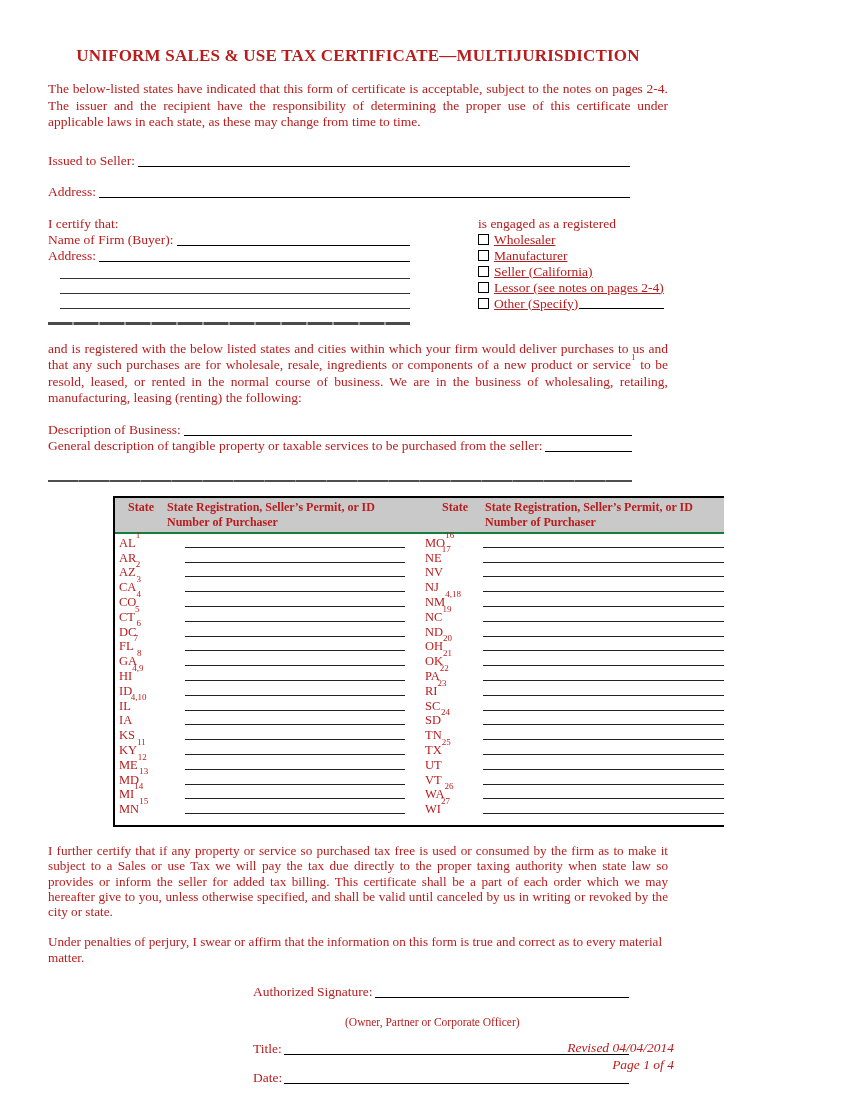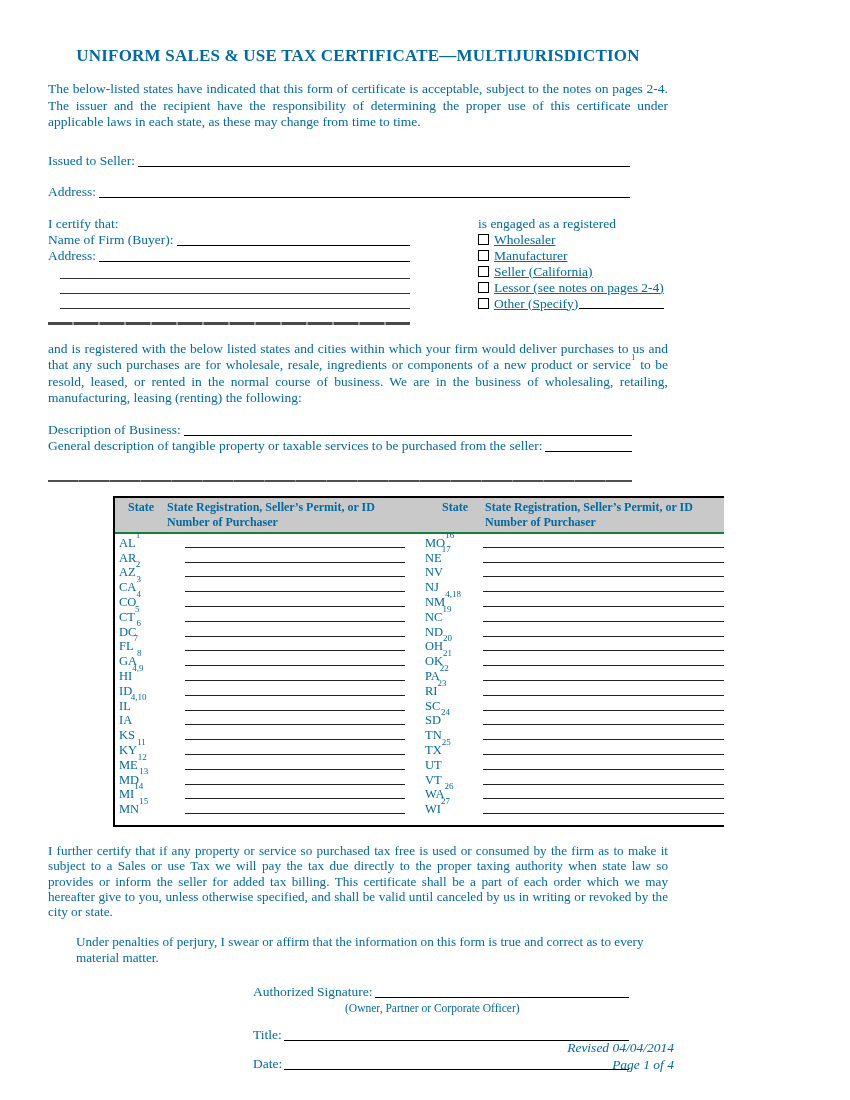--- a/index.html
+++ b/index.html
@@ -2,21 +2,21 @@
 <html><head>
 <meta charset="utf-8">
 <style>
   * { box-sizing: border-box; margin: 0; padding: 0; }
   html,body { background:#fff; }
   .page {
     position: relative;
     width: 724px; height: 1100px;
     background: #fff;
     font-family: "Liberation Serif", serif;
-    color: #0369a1;
+    color: #b91c1c;
     overflow: hidden;
   }
   .content { position: absolute; left: 48px; right: 56px; top: 0; }
 
   .doc-title {
     margin-top: 46px;
     text-align: center;
     font-size: 17px;
     font-weight: bold;
     letter-spacing: .2px;
@@ -66,26 +66,26 @@
   .t-rows { padding: 2px 0 8px; }
   .t-row { display: flex; align-items: flex-end; height: 14.8px; }
   .t-code1 { width: 70px; padding-left: 4px; }
   .t-line1 { width: 220px; border-bottom: 1.3px solid #222; margin-bottom: 3px; }
   .t-gap   { width: 20px; }
   .t-code2 { width: 58px; }
   .t-line2 { flex: 1; border-bottom: 1.3px solid #222; margin-bottom: 3px; margin-right: 6px; }
   .t-code-text { font-size: 12.5px; }
 
   .further { margin-top: 16px; font-size: 13.2px; line-height: 15.3px; }
-  .perjury { margin-top: 14px; font-size: 13.2px; margin-left: 28px; }
+  .perjury { margin-top: 14px; font-size: 13.2px; }
 
   .sig-block { margin: 18px 0 0 205px; font-size: 13.5px; }
   .sig-row { display: flex; align-items: flex-end; }
   .sig-row .fill-line { flex: 1; border-bottom: 1px solid #000; margin-bottom: 2px; margin-left: 2px; margin-right: 39px; }
-  .sig-sub { font-size: 11.5px; margin-left: 92px; margin-top: 2px; }
+  .sig-sub { font-size: 11.5px; margin-left: 92px; margin-top: 16px; }
   .sig-title-row { margin-top: 13px; }
   .sig-date-row { margin-top: 13px; }
 
   .footer {
     position: absolute; right: 50px; top: 1040px;
     text-align: right; font-style: italic;
     font-size: 13.5px; line-height: 16.5px;
   }
 </style>
 </head>

